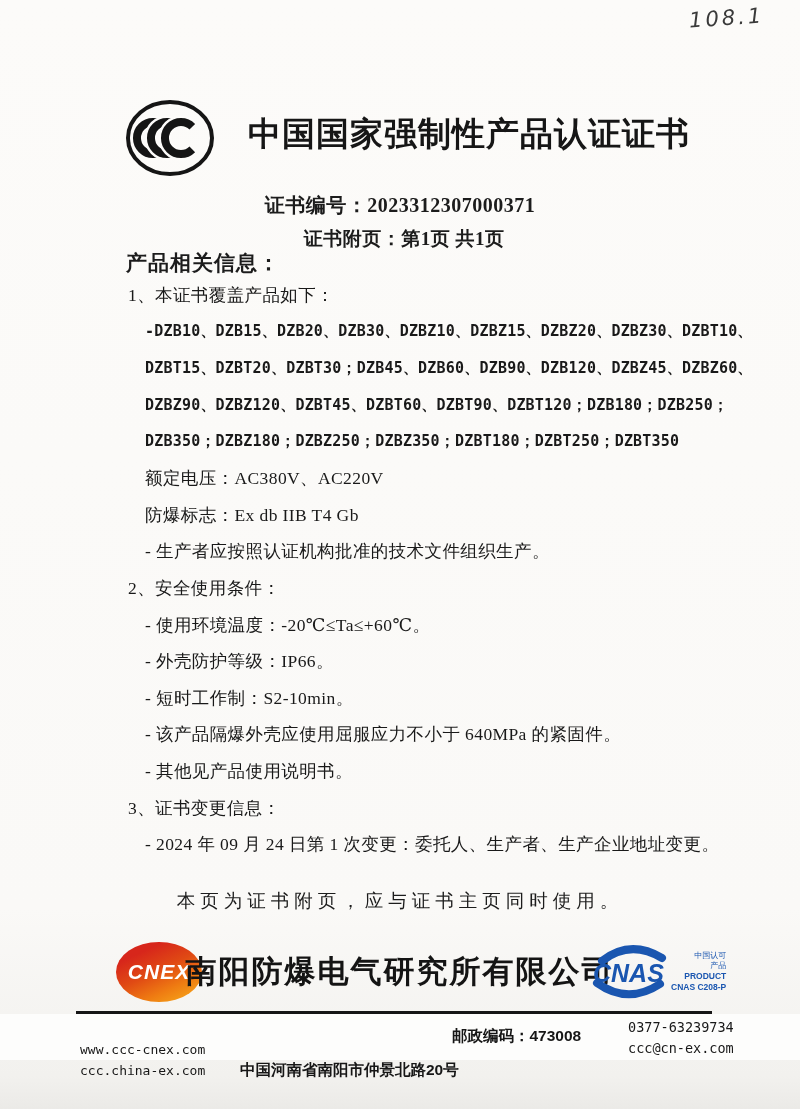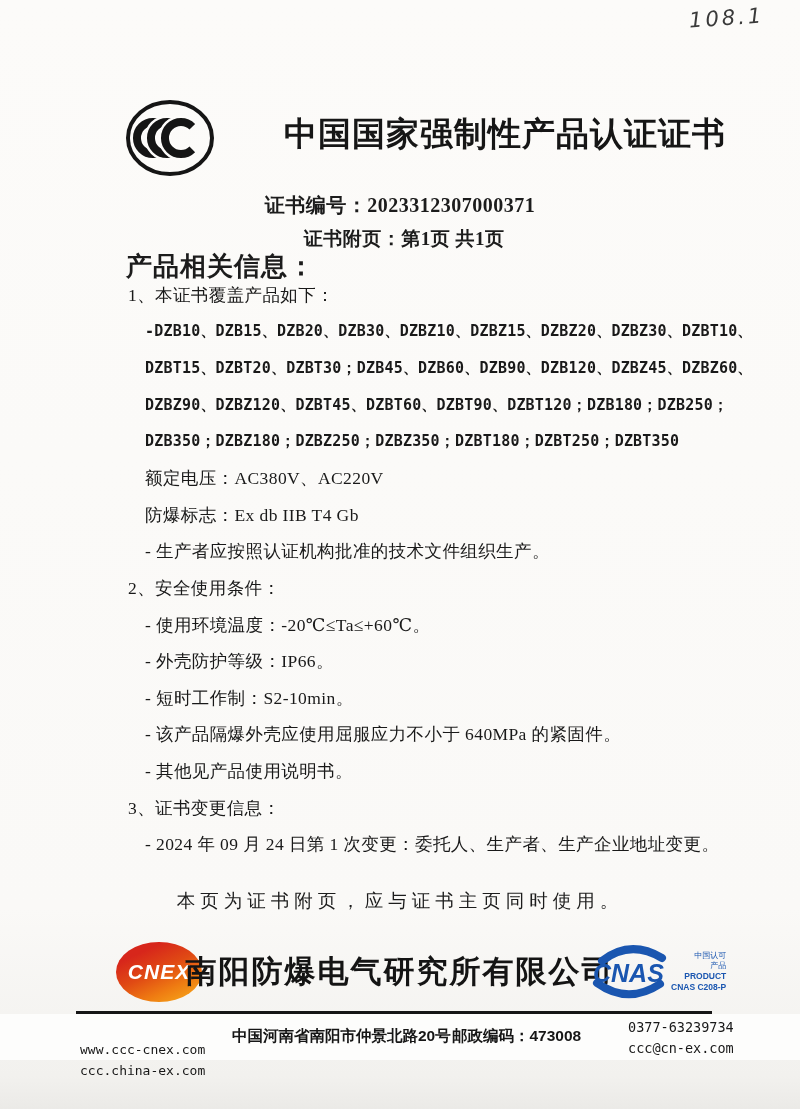--- a/index.html
+++ b/index.html
@@ -19,35 +19,34 @@
     transform:rotate(-4deg);
   }
 
   
   .ccc-logo { position:absolute; left:124px; top:99px; width:92px; height:78px; }
   .title {
     position:absolute; left:248px; top:112px;
     font-family:"Liberation Sans","DejaVu Sans",sans-serif;
     font-size:33px; font-weight:600; letter-spacing:1px; color:#161616;
     white-space:nowrap;
-    margin-left:36px;
   }
   .cert-line {
     position:absolute; top:192px; left:0; width:100%; text-align:center;
     font-size:20px; font-weight:700; letter-spacing:0.5px;
   }
   .pages-line {
     position:absolute; top:226px; left:4px; width:100%; text-align:center;
     font-size:19px; font-weight:700; letter-spacing:0.5px;
   }
 
   
   .section-title {
     position:absolute; top:249px; left:126px;
-    font-size:26px; font-weight:700; letter-spacing:1px;
+    font-size:21px; font-weight:700; letter-spacing:1px;
   }
   .content { position:absolute; top:277px; left:128px; width:620px; }
   .line {
     height:36.6px; display:flex; align-items:center;
     font-size:17.5px; white-space:nowrap; letter-spacing:0.4px; color:#191919;
   }
   .line.sub { padding-left:17px; }
   .line.mono {
     font-family:"DejaVu Sans Mono","Liberation Mono",monospace;
     font-size:15px; letter-spacing:0.2px; font-weight:600;
@@ -89,21 +88,21 @@
   .web {
     position:absolute; left:80px; top:1019px;
     font-family:"DejaVu Sans Mono","Liberation Mono",monospace;
     font-size:13px; line-height:21px; color:#181818;margin-top:20px;
   }
   .address, .postal {
     position:absolute; top:1026px;
     font-family:"Liberation Sans","DejaVu Sans",sans-serif;
     font-size:15.5px; font-weight:600; color:#161616; white-space:nowrap;
   }
-  .address { left:232px; }
+  .address { left:240px;margin-top:34px; }
   .postal  { left:452px; }
   .phone-block {
     position:absolute; left:628px; top:1017px;
     font-family:"DejaVu Sans Mono","Liberation Mono",monospace;
     font-size:13.5px; line-height:21px; color:#181818; white-space:nowrap;text-align:center;
   }
 </style>
 </head>
 <body>
 

